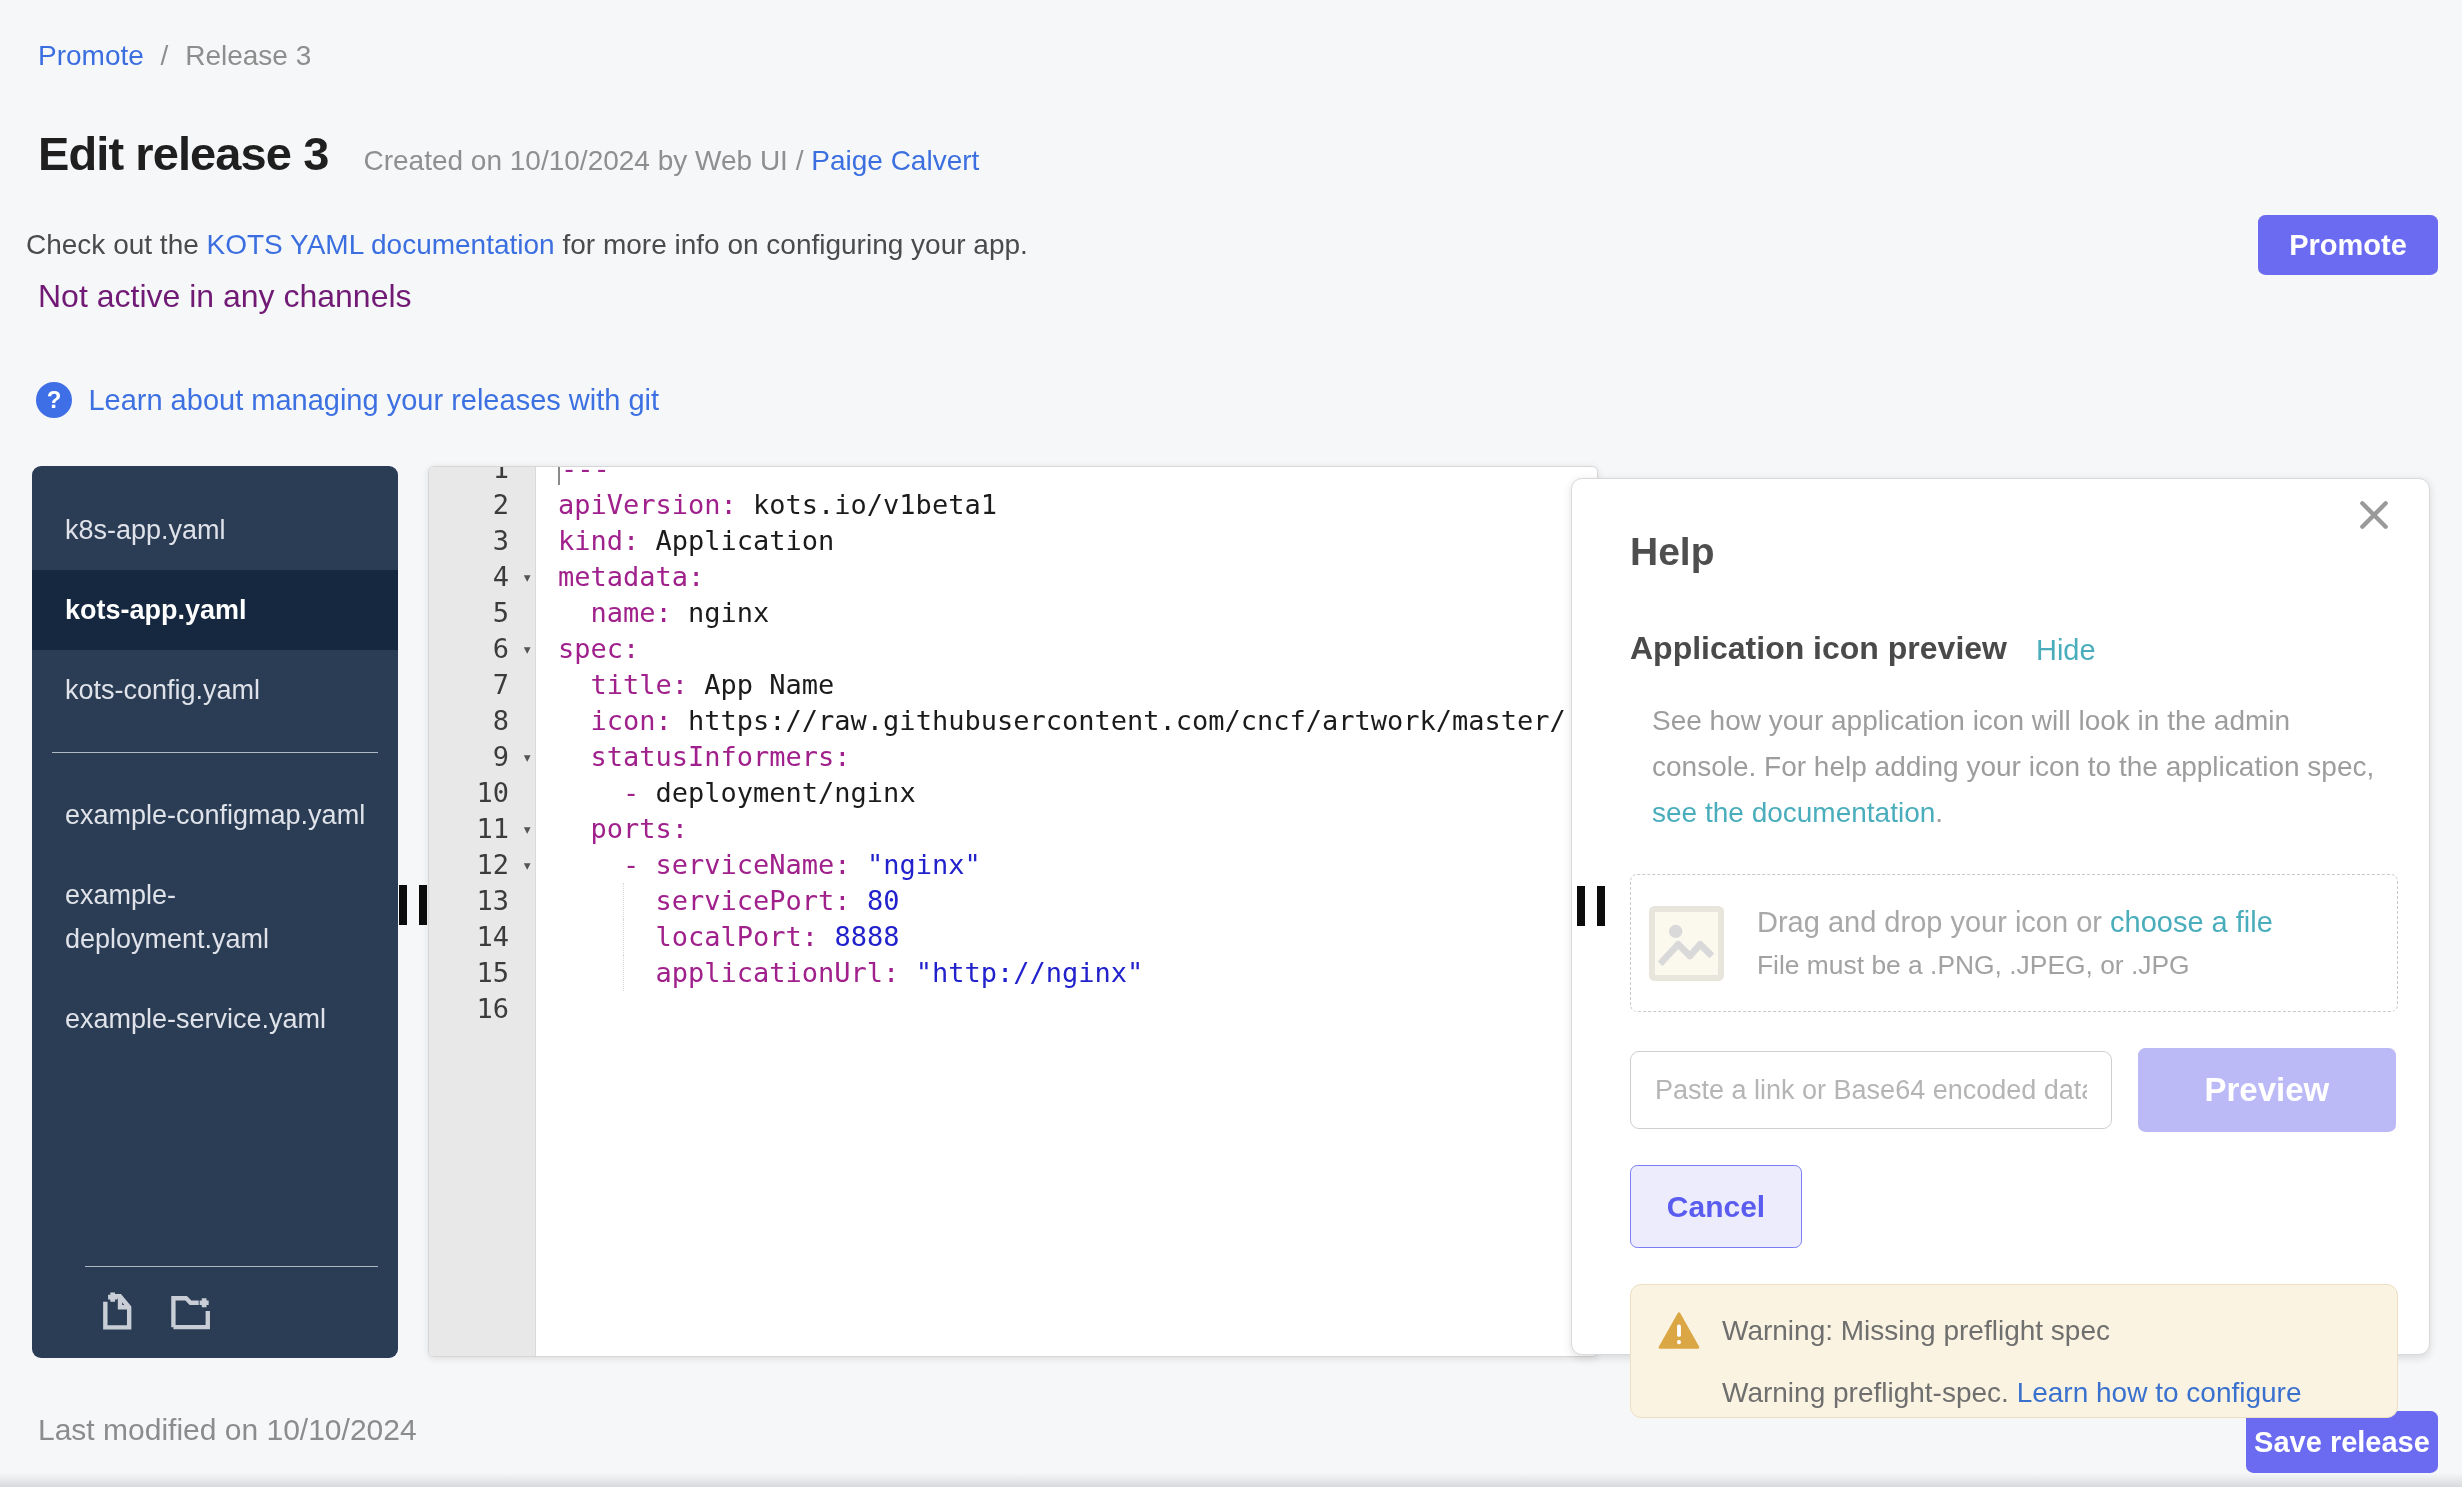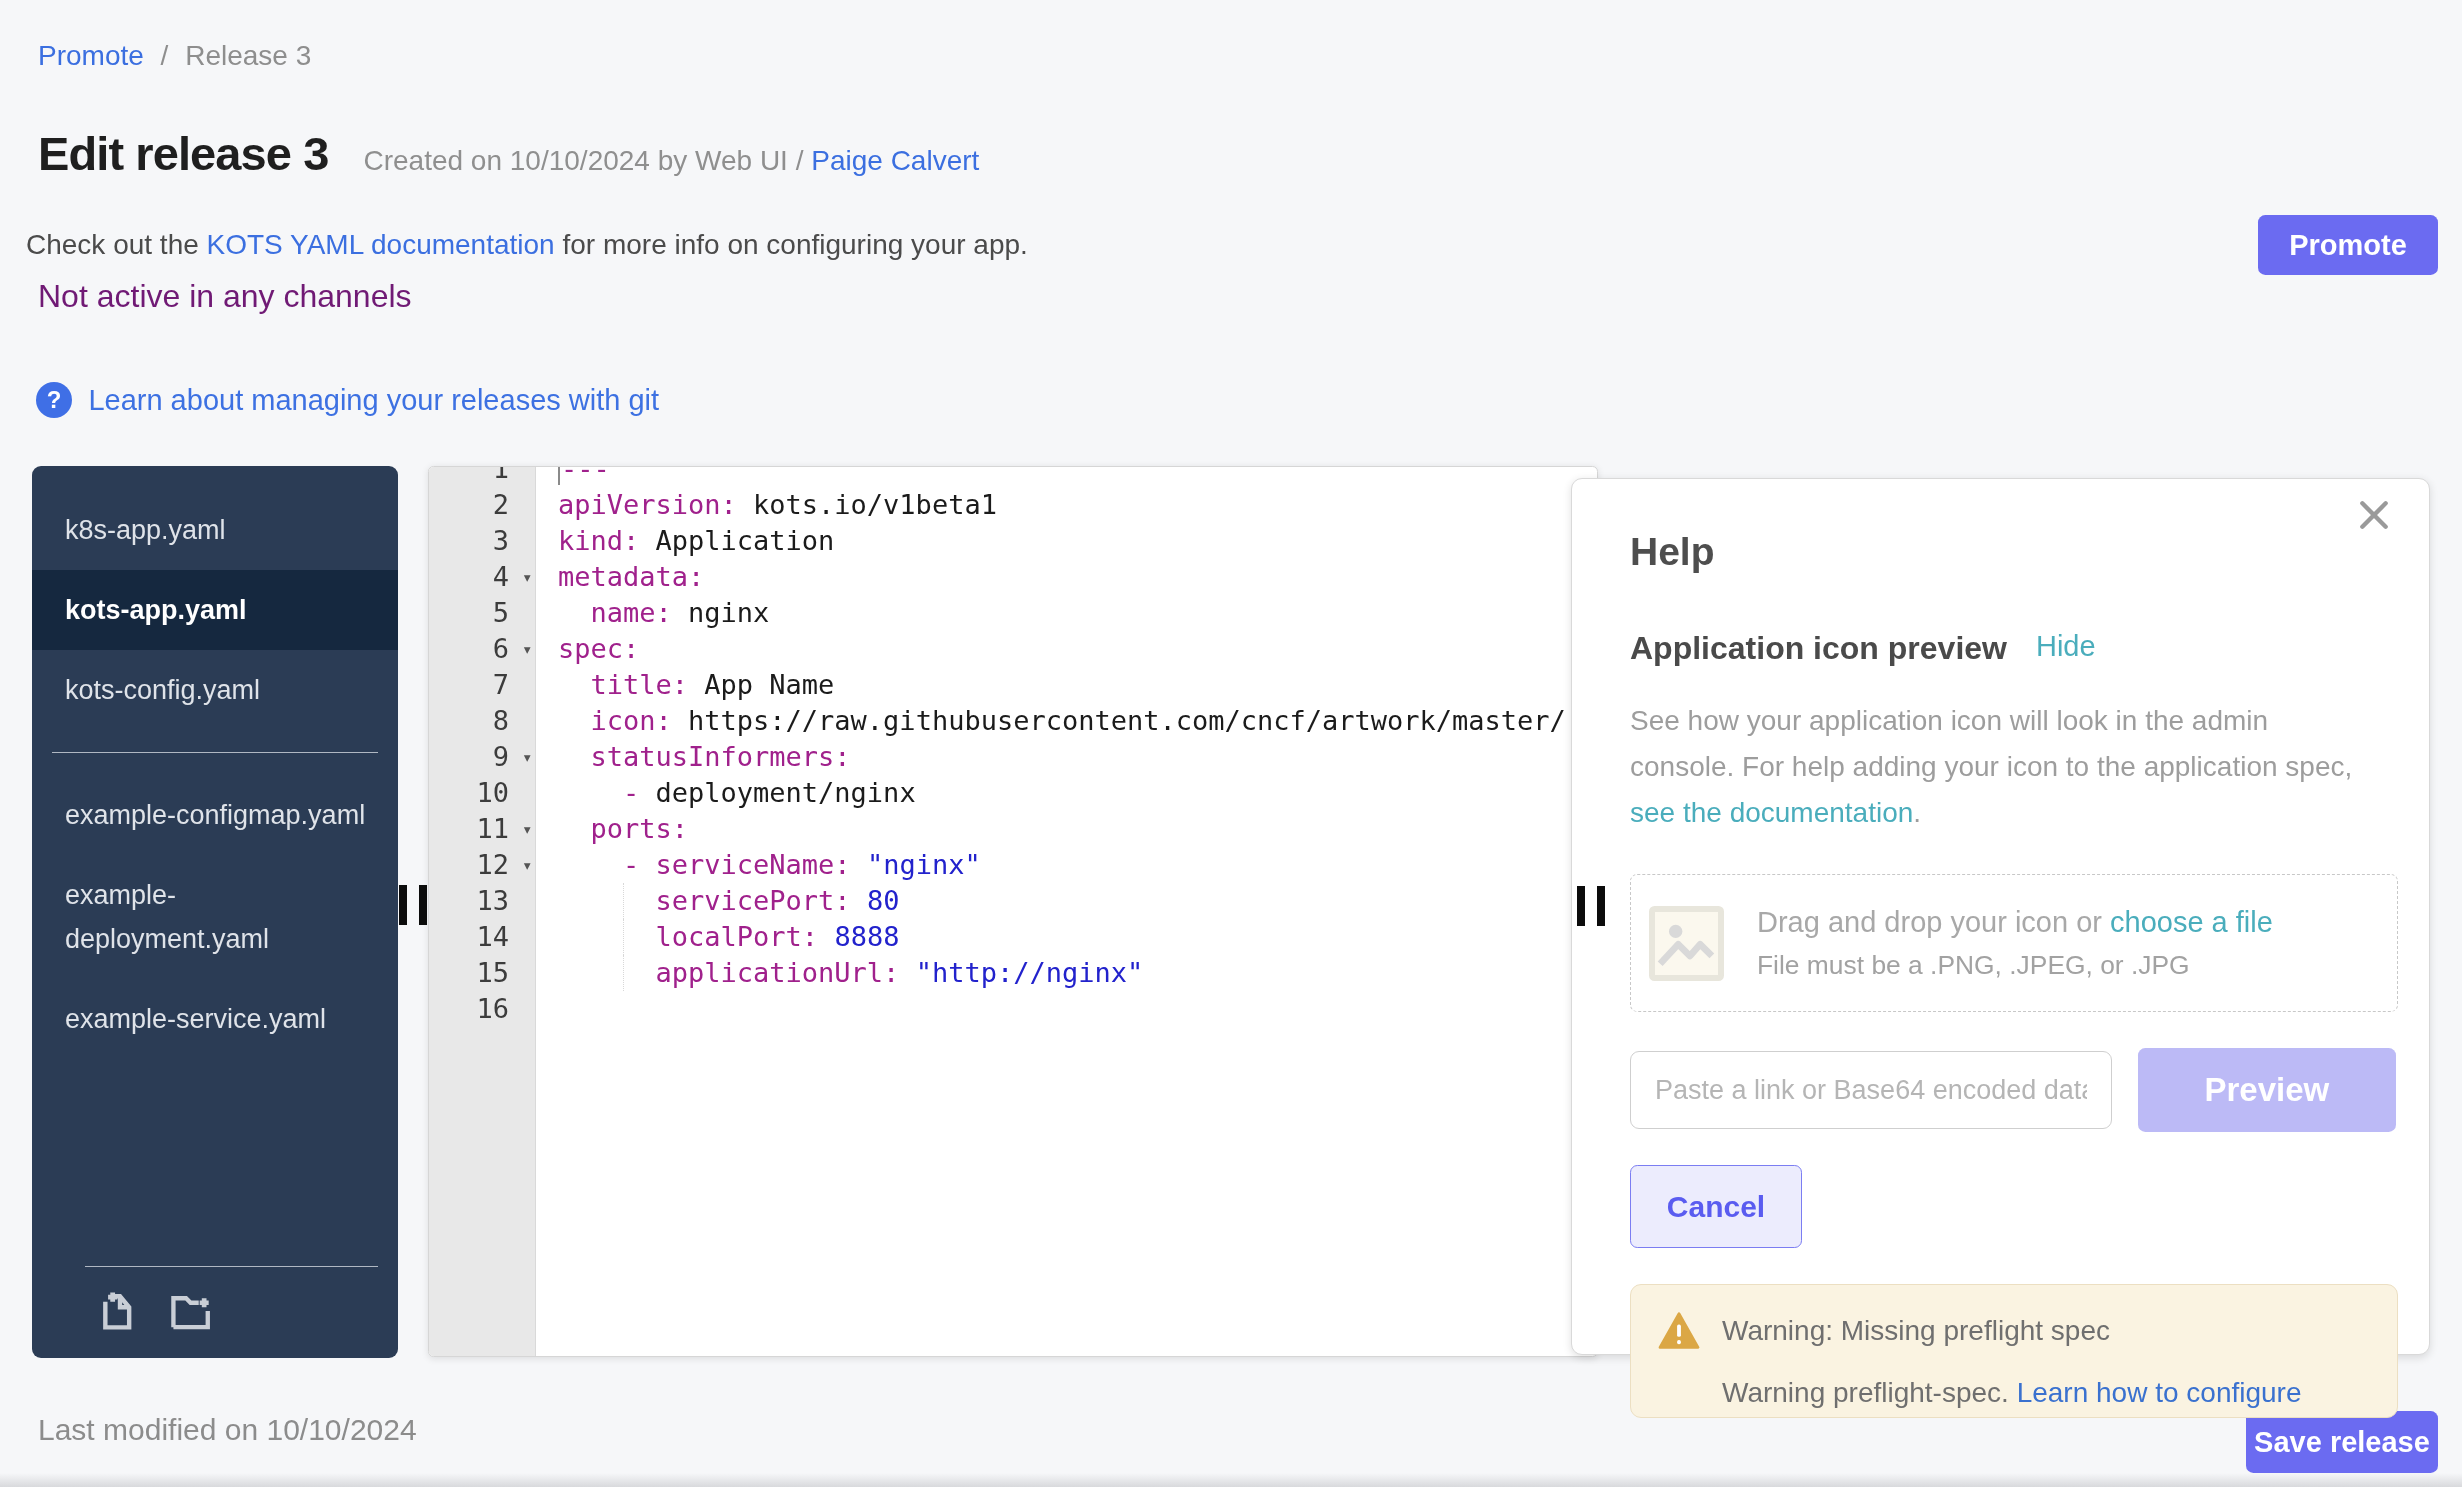--- a/index.html
+++ b/index.html
@@ -74,24 +74,24 @@
   .cursor { display:inline-block; width:0; height:29px; border-left:2.7px solid #8a8a8a;
             vertical-align:middle; margin-right:0.9px; }
   .indent-guide { position:absolute; left:87px; top:0; bottom:0; border-left:1.8px dotted #d8d8d8; }
 
   
   .help-panel { position:absolute; left:1571px; top:478px; width:859px; height:877px;
                 background:#ffffff; border:0.9px solid #d9d9d9; border-radius:11px;
                 box-shadow:0 2.7px 9px rgba(0,0,0,.12); padding:35px 33px 0 58px; z-index:20; }
   .close-btn { position:absolute; top:16.4px; right:35px; width:40px; height:40px; cursor:pointer; }
   .help-title { font-size:39px; font-weight:600; color:#4e4e4e; margin-top:16.4px; }
-  .section-row { margin-top:56px; display:flex; align-items:flex-start; }
+  .section-row { margin-top:56px; display:flex; align-items:flex-end; }
   .section-title { font-size:32px; font-weight:bold; color:#4a4a4a; }
   .hide-link { font-size:29px; color:#4aadbc; margin-left:29px; cursor:pointer; }
-  .help-desc { margin-top:31px; font-size:28px; line-height:46px; color:#9d9d9d; }
+  .help-desc { margin-top:31px; font-size:28px; line-height:46px; color:#9d9d9d;margin-left:22px; }
   .help-desc .desc-line { display:block; }
   .teal-link { color:#4aadbc; cursor:pointer; }
 
   .dropzone { margin-top:38px; width:768px; height:138px; border:1.8px dashed #c8c8c8; border-radius:7.3px;
               display:flex; align-items:center; padding-left:18px; cursor:pointer; }
   .img-ph { width:75px; height:75px; background:#fbf8ee; border:6.4px solid #e8e6dc; border-radius:5.5px;
             position:relative; flex:0 0 75px; }
   .drop-text { margin-left:33px; }
   .drop-line1 { font-size:29px; color:#a8a8a8; }
   .drop-line2 { font-size:26.4px; color:#a2a2a2; margin-top:11px; }

